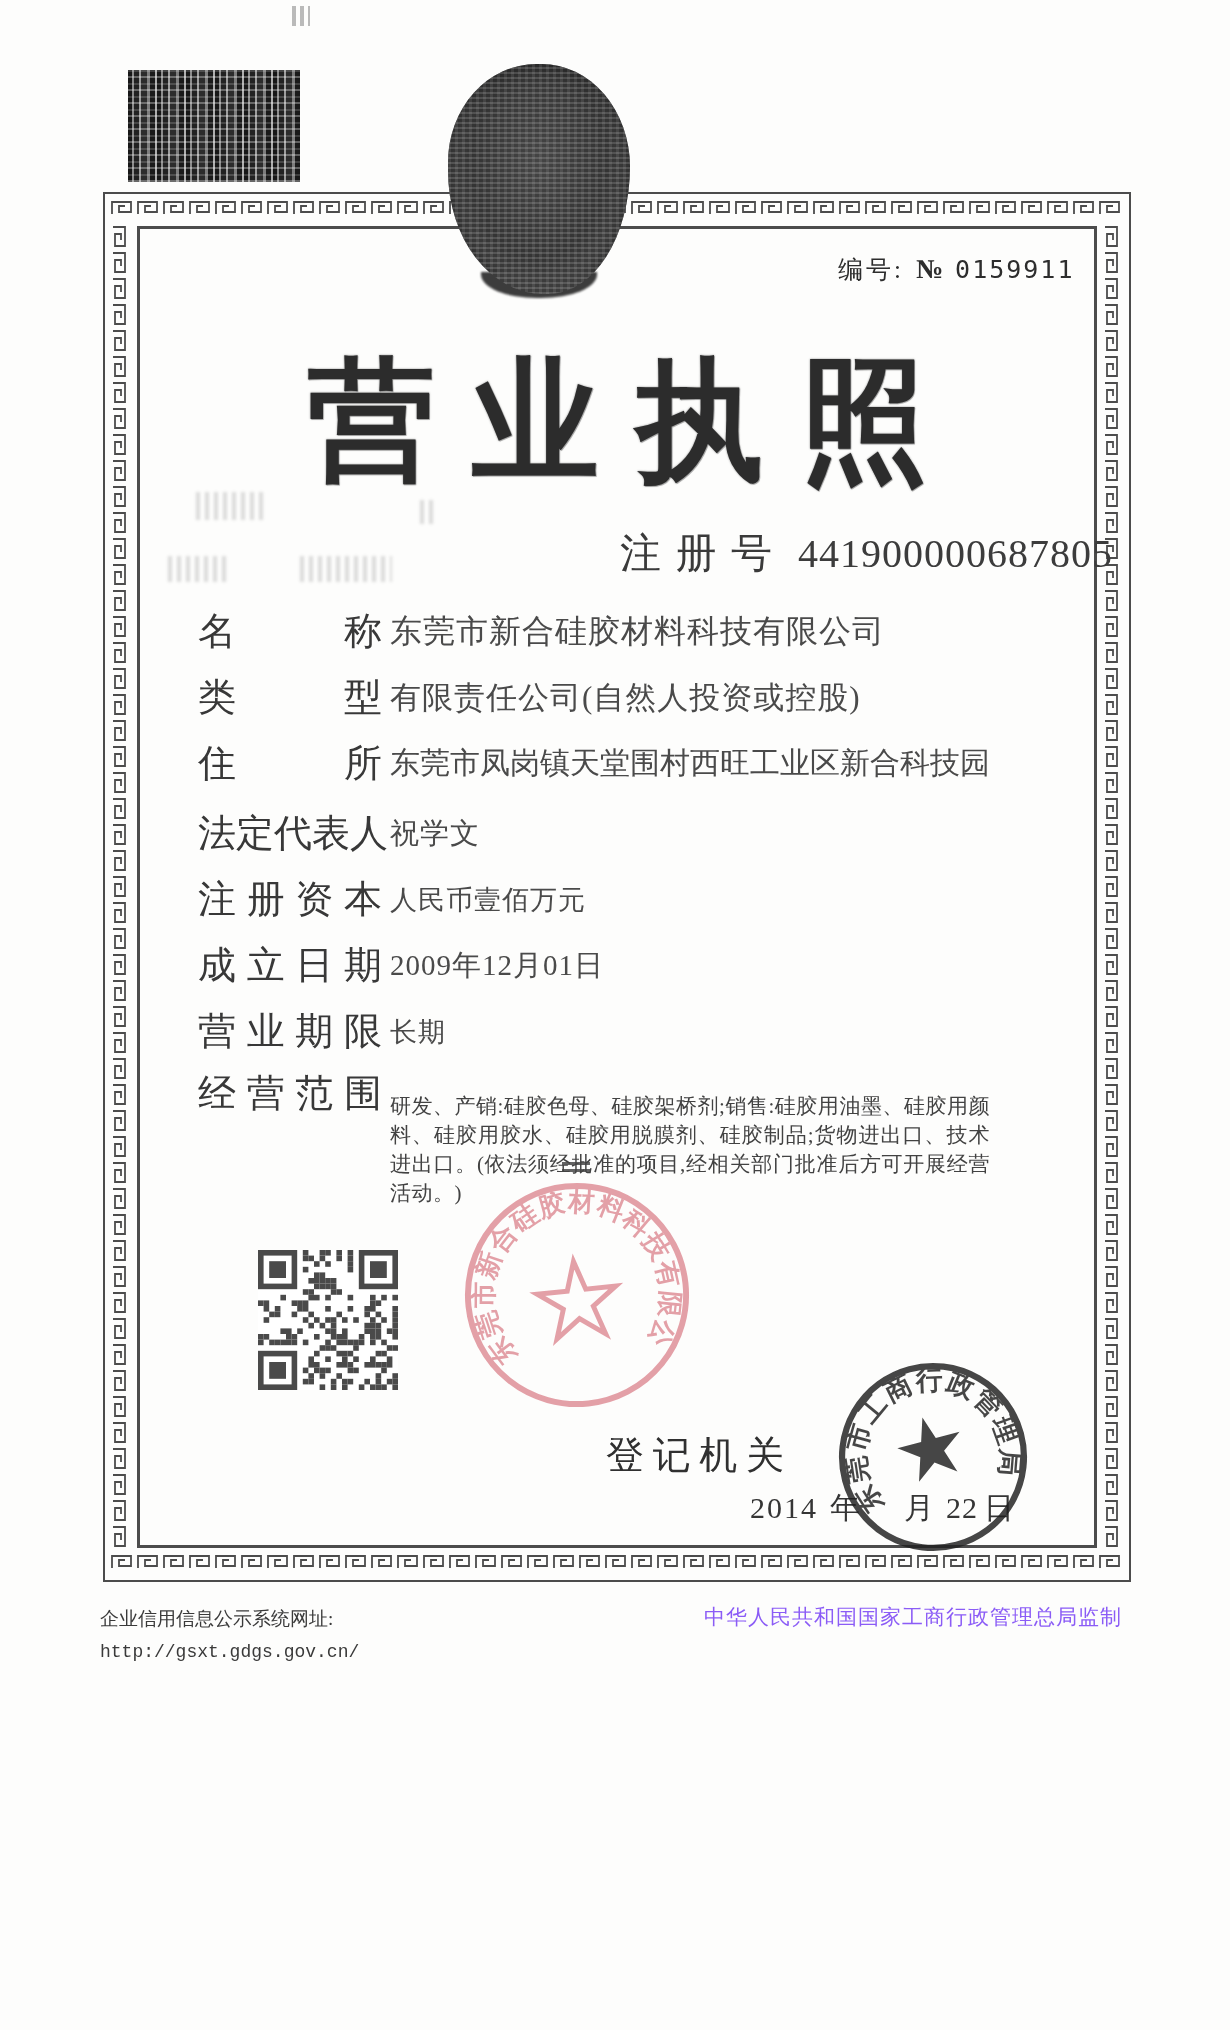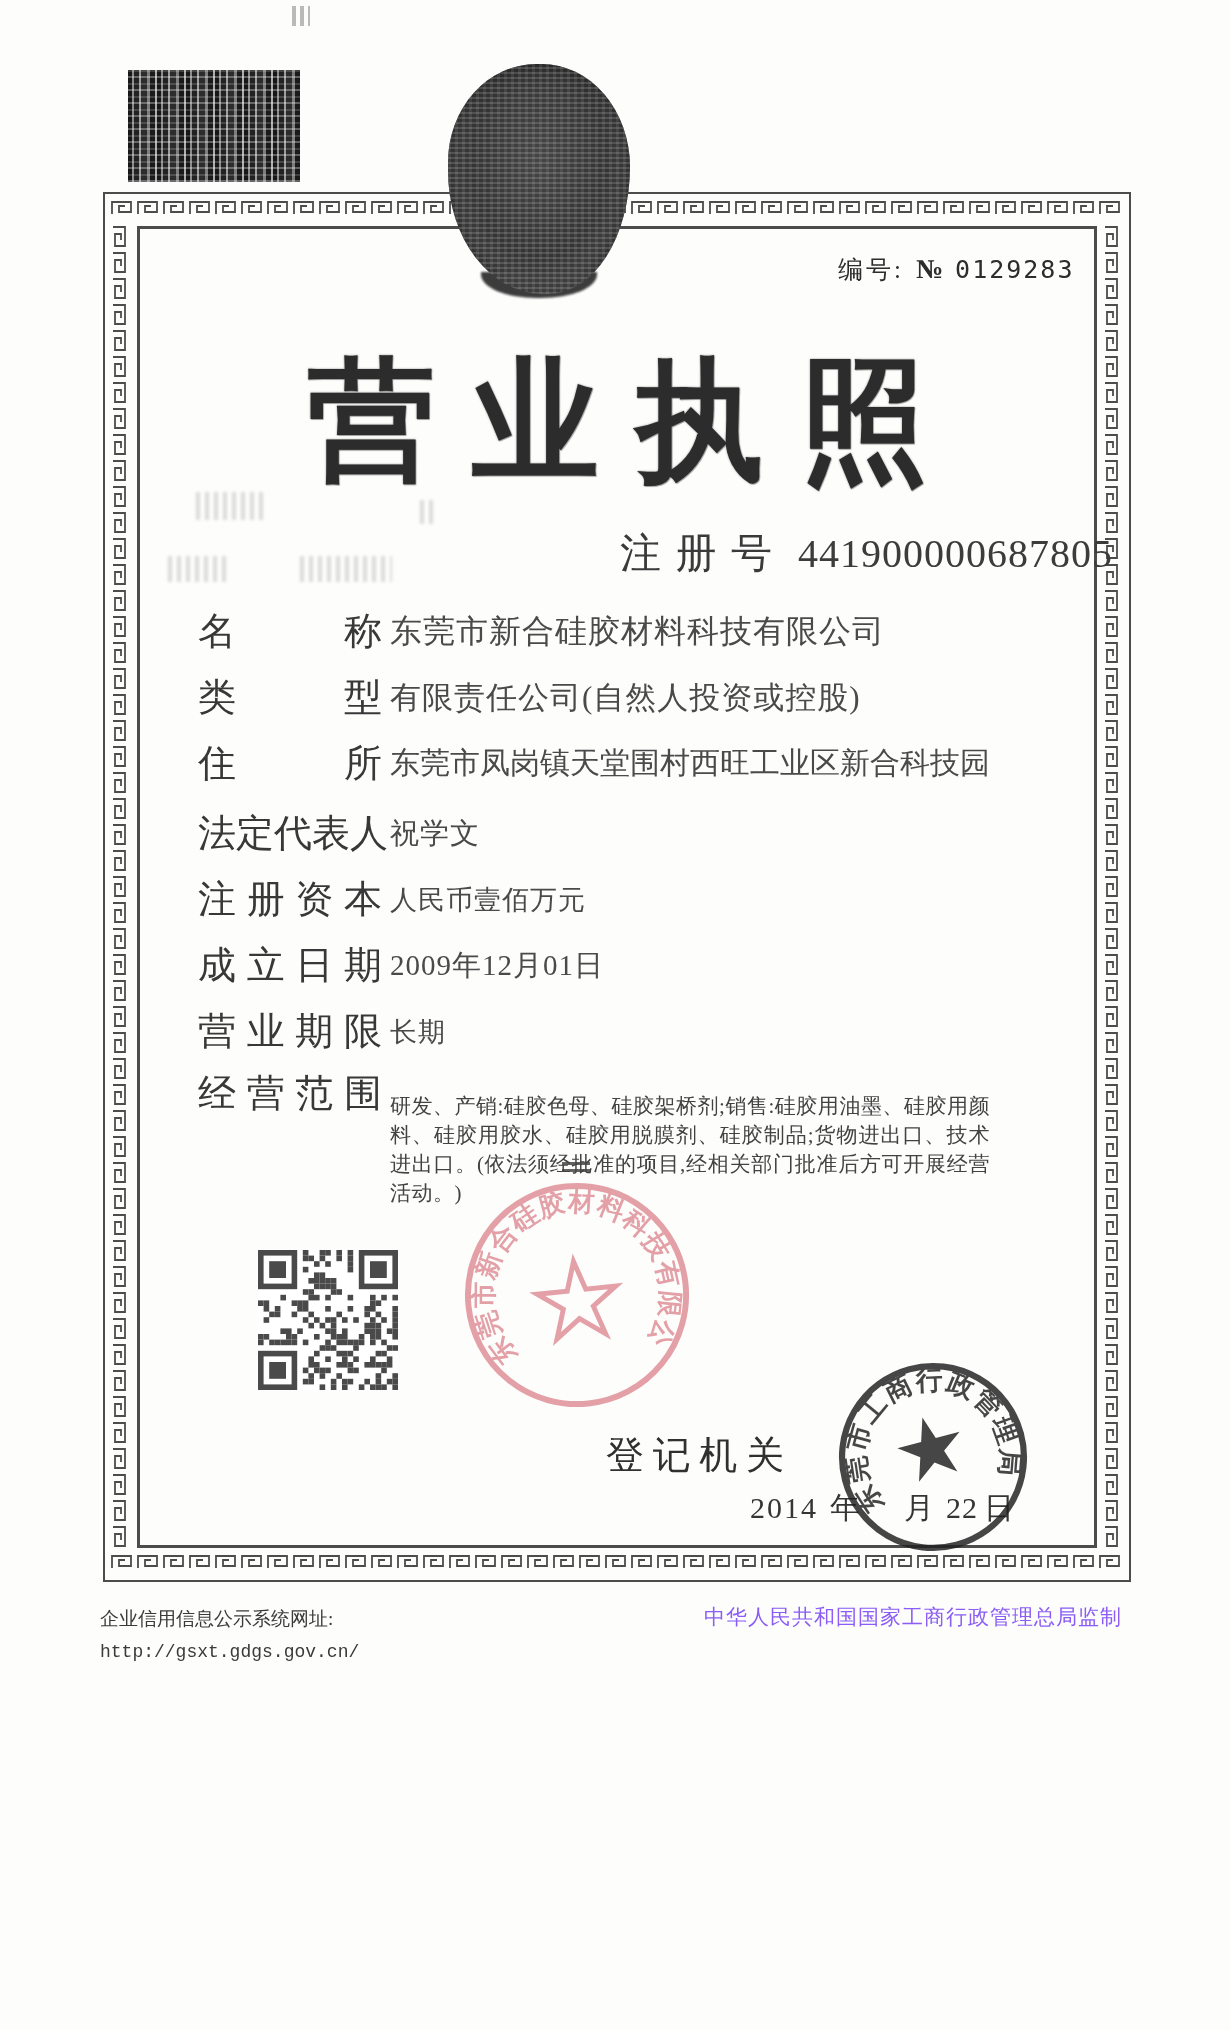--- a/index.html
+++ b/index.html
@@ -670,21 +670,21 @@
         <svg viewBox="0 0 26 20" class="hook">
           <path d="M3,16 V4 H22 V14 H10 V8 H16" fill="none" stroke="#4c4c4c" stroke-width="1.8"></path>
         </svg>
       </div>
     <div class="frame-inner"></div>
   </div>
 
   <div class="serial">
     <span class="lbl">编号:</span>
     <span class="no">№</span>
-    <span class="num">0129283</span>
+    <span class="num">0159911</span>
   </div>
 
   <div class="doc-title js-justify">
       <span>营</span>
       <span>业</span>
       <span>执</span>
       <span>照</span>
     </div>
 
   <div class="reg-row">

